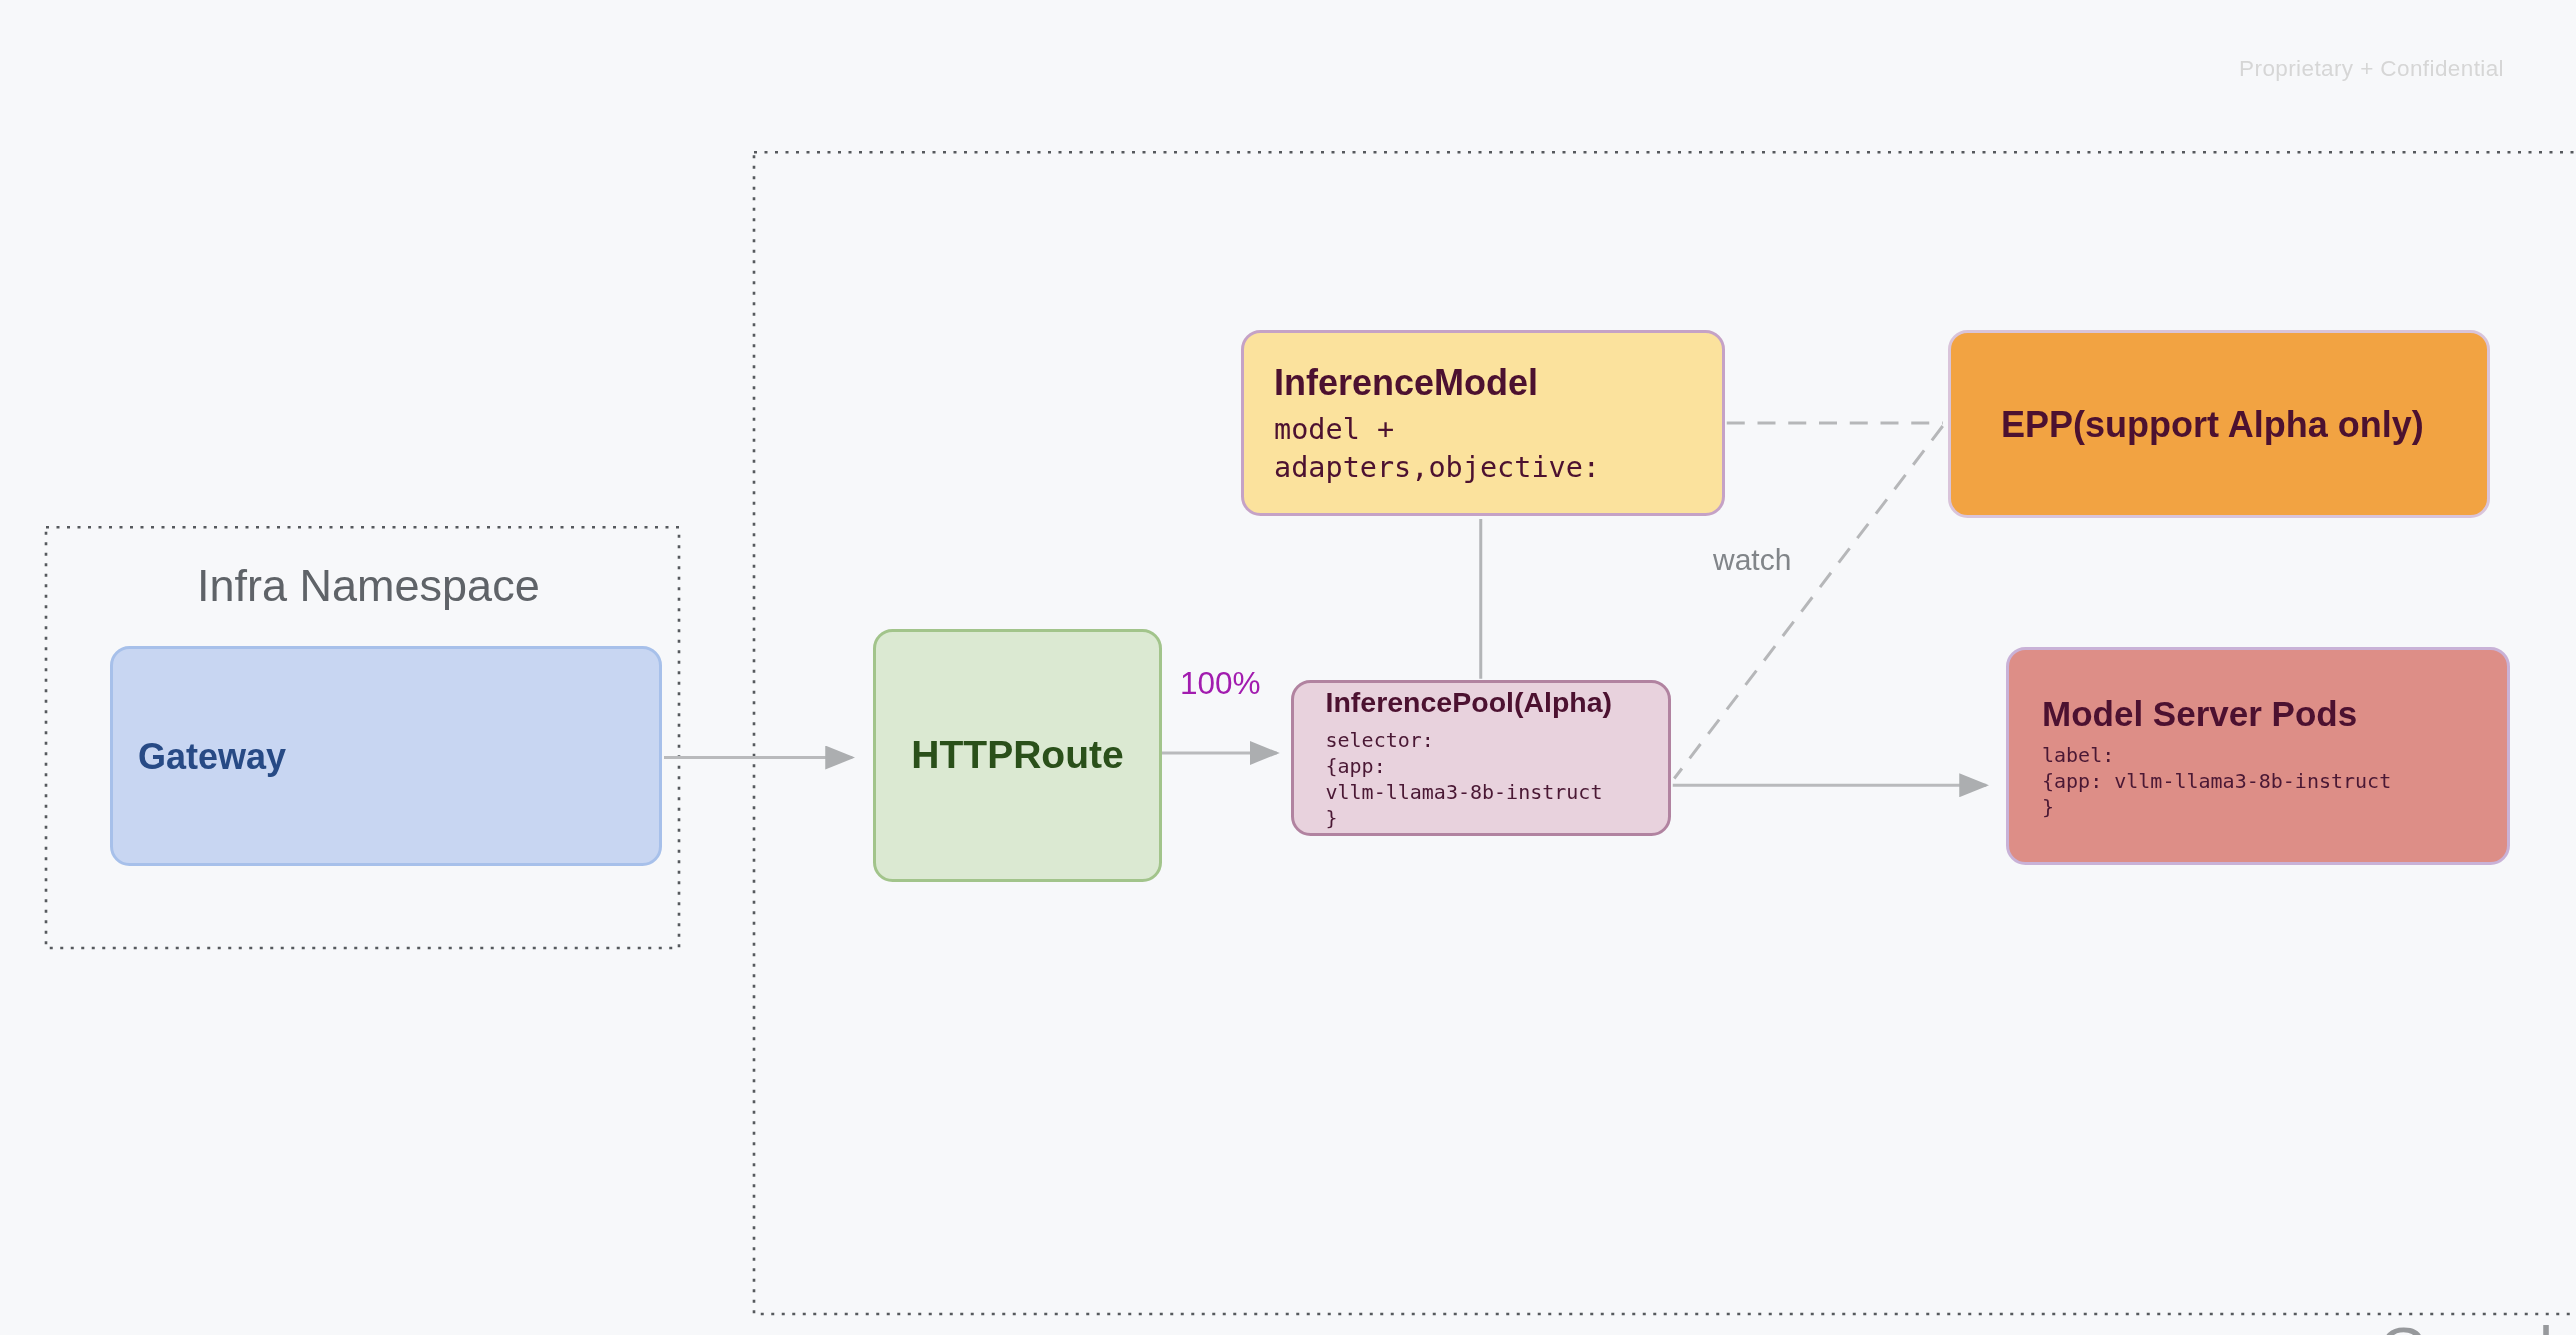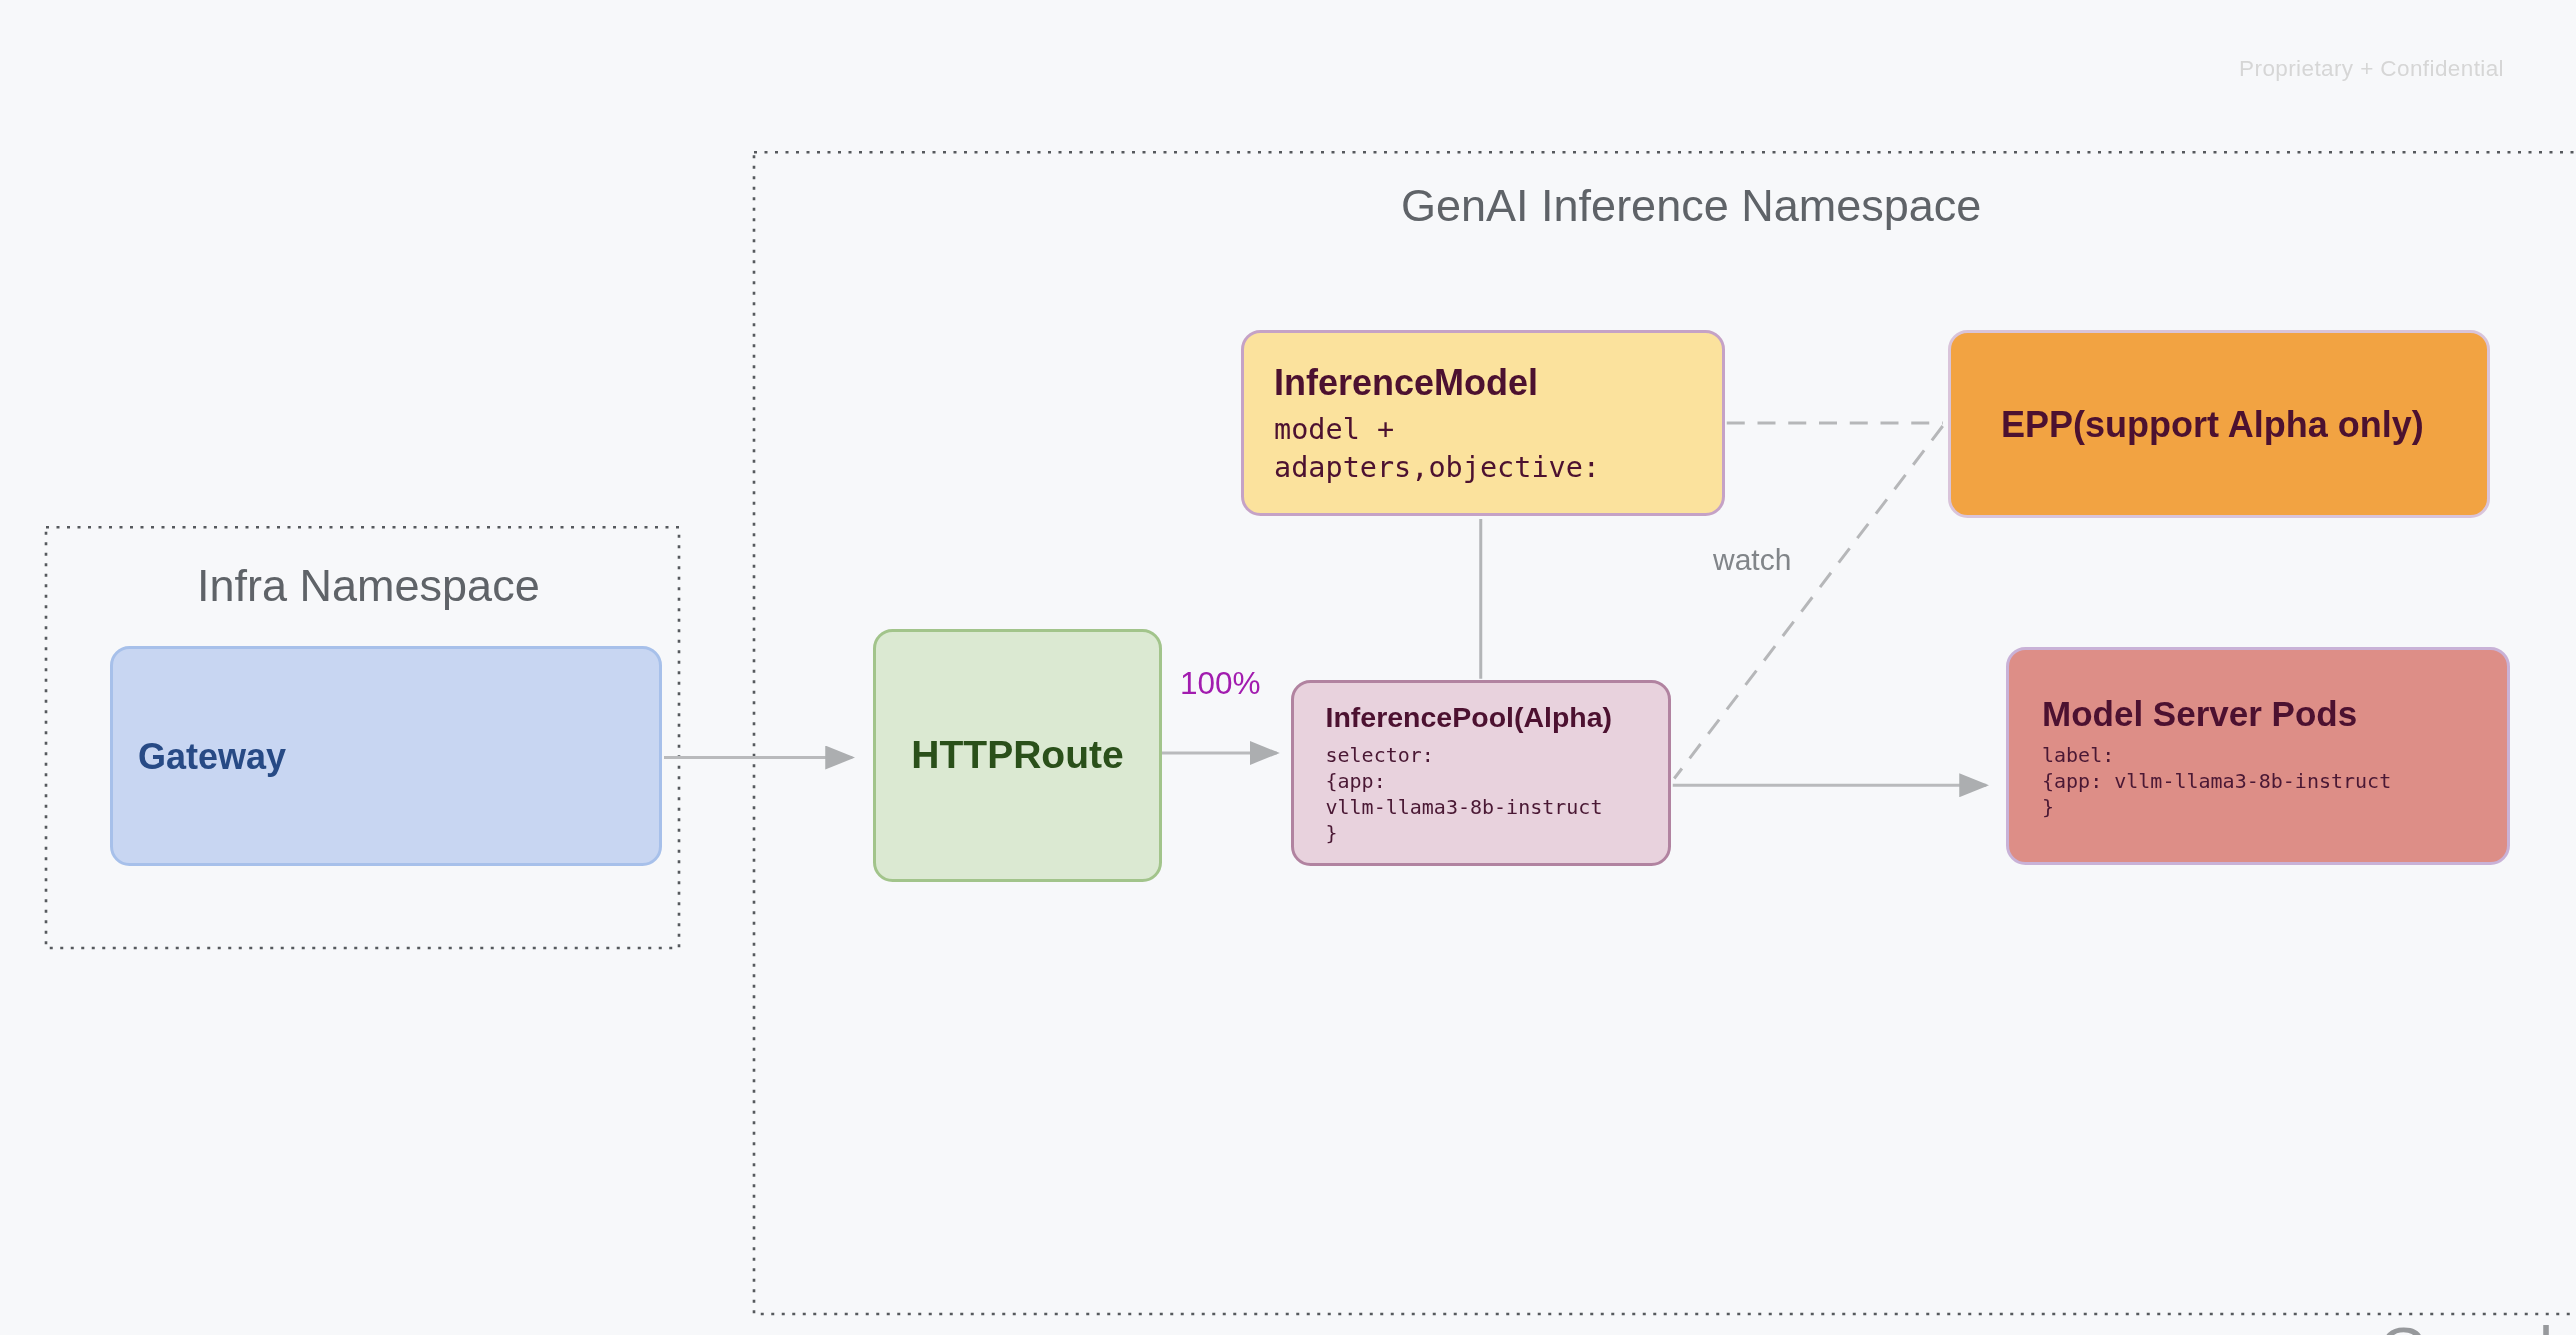--- a/index.html
+++ b/index.html
@@ -37,21 +37,21 @@
   #httproute{left:861px;top:629px;width:289px;height:253px;
     background:#dbe9d2;border-color:#a2c48b;align-items:center;margin-left:12px;}
   #httproute .title{font-size:39px;color:#2a501a;}
   #inference-model{left:1241px;top:330px;width:484px;height:186px;
     background:#fbe29d;border-color:#c5a2c6;padding-left:30px;}
   #inference-model .title{font-size:36px;color:#4c1130;}
   #inference-model .mono{font-size:28.5px;color:#4c1130;}
   #epp{left:1948px;top:330px;width:542px;height:188px;
     background:#f2a342;border-color:#d9c4da;padding-left:50px;}
   #epp .title{font-size:36px;color:#4c1130;}
-  #inference-pool{left:1291px;top:680px;width:380px;height:186px;
+  #inference-pool{left:1291px;top:680px;width:380px;height:156px;
     background:#e8d2dd;border-color:#b183a0;padding-left:31.5px;}
   #inference-pool .title{font-size:28.5px;color:#4c1130;}
   #inference-pool .mono{font-size:20px;color:#4a1834;}
   #model-server-pods{left:2006px;top:647px;width:504px;height:218px;
     background:#dd8e87;border-color:#c9b2d7;padding-left:33px;}
   #model-server-pods .title{font-size:35px;color:#4c1130;}
   #model-server-pods .mono{font-size:20px;color:#4a1834;}
   .edge-label{position:absolute;white-space:nowrap;}
   #route-weight-label{left:1180px;top:665px;font-size:31.5px;color:#a21caf;}
   #watch-label{left:1713px;top:543px;font-size:30px;color:#818589;}
@@ -83,21 +83,20 @@
     <line x1="885" y1="1010" x2="1136" y2="1010" stroke="#b9babc" stroke-width="4" marker-end="url(#arrowhead)"></line>
     <line x1="1535" y1="1004" x2="1702" y2="1004" stroke="#b9babc" stroke-width="4" marker-end="url(#arrowhead)"></line>
     <line x1="2230" y1="1047" x2="2648" y2="1047" stroke="#b9babc" stroke-width="4" marker-end="url(#arrowhead)"></line>
 
     <line x1="1974" y1="692" x2="1974" y2="905" stroke="#b3b5b7" stroke-width="4"></line>
 
     <line x1="2302" y1="564" x2="2590" y2="564" stroke="#b6b7b9" stroke-width="4" stroke-dasharray="24 17"></line>
     <line x1="2590" y1="568" x2="2232" y2="1038" stroke="#b6b7b9" stroke-width="4" stroke-dasharray="24 17"></line>
   </svg>
 
-  <div class="ns-title" id="genai-title">GenAI Inference Namespace</div>
   <div class="ns-title" id="infra-title">Infra Namespace</div>
 
   <div class="node" id="gateway">
     <div class="title">Gateway</div>
   </div>
 
   <div class="node" id="httproute">
     <div class="title">HTTPRoute</div>
   </div>
 

